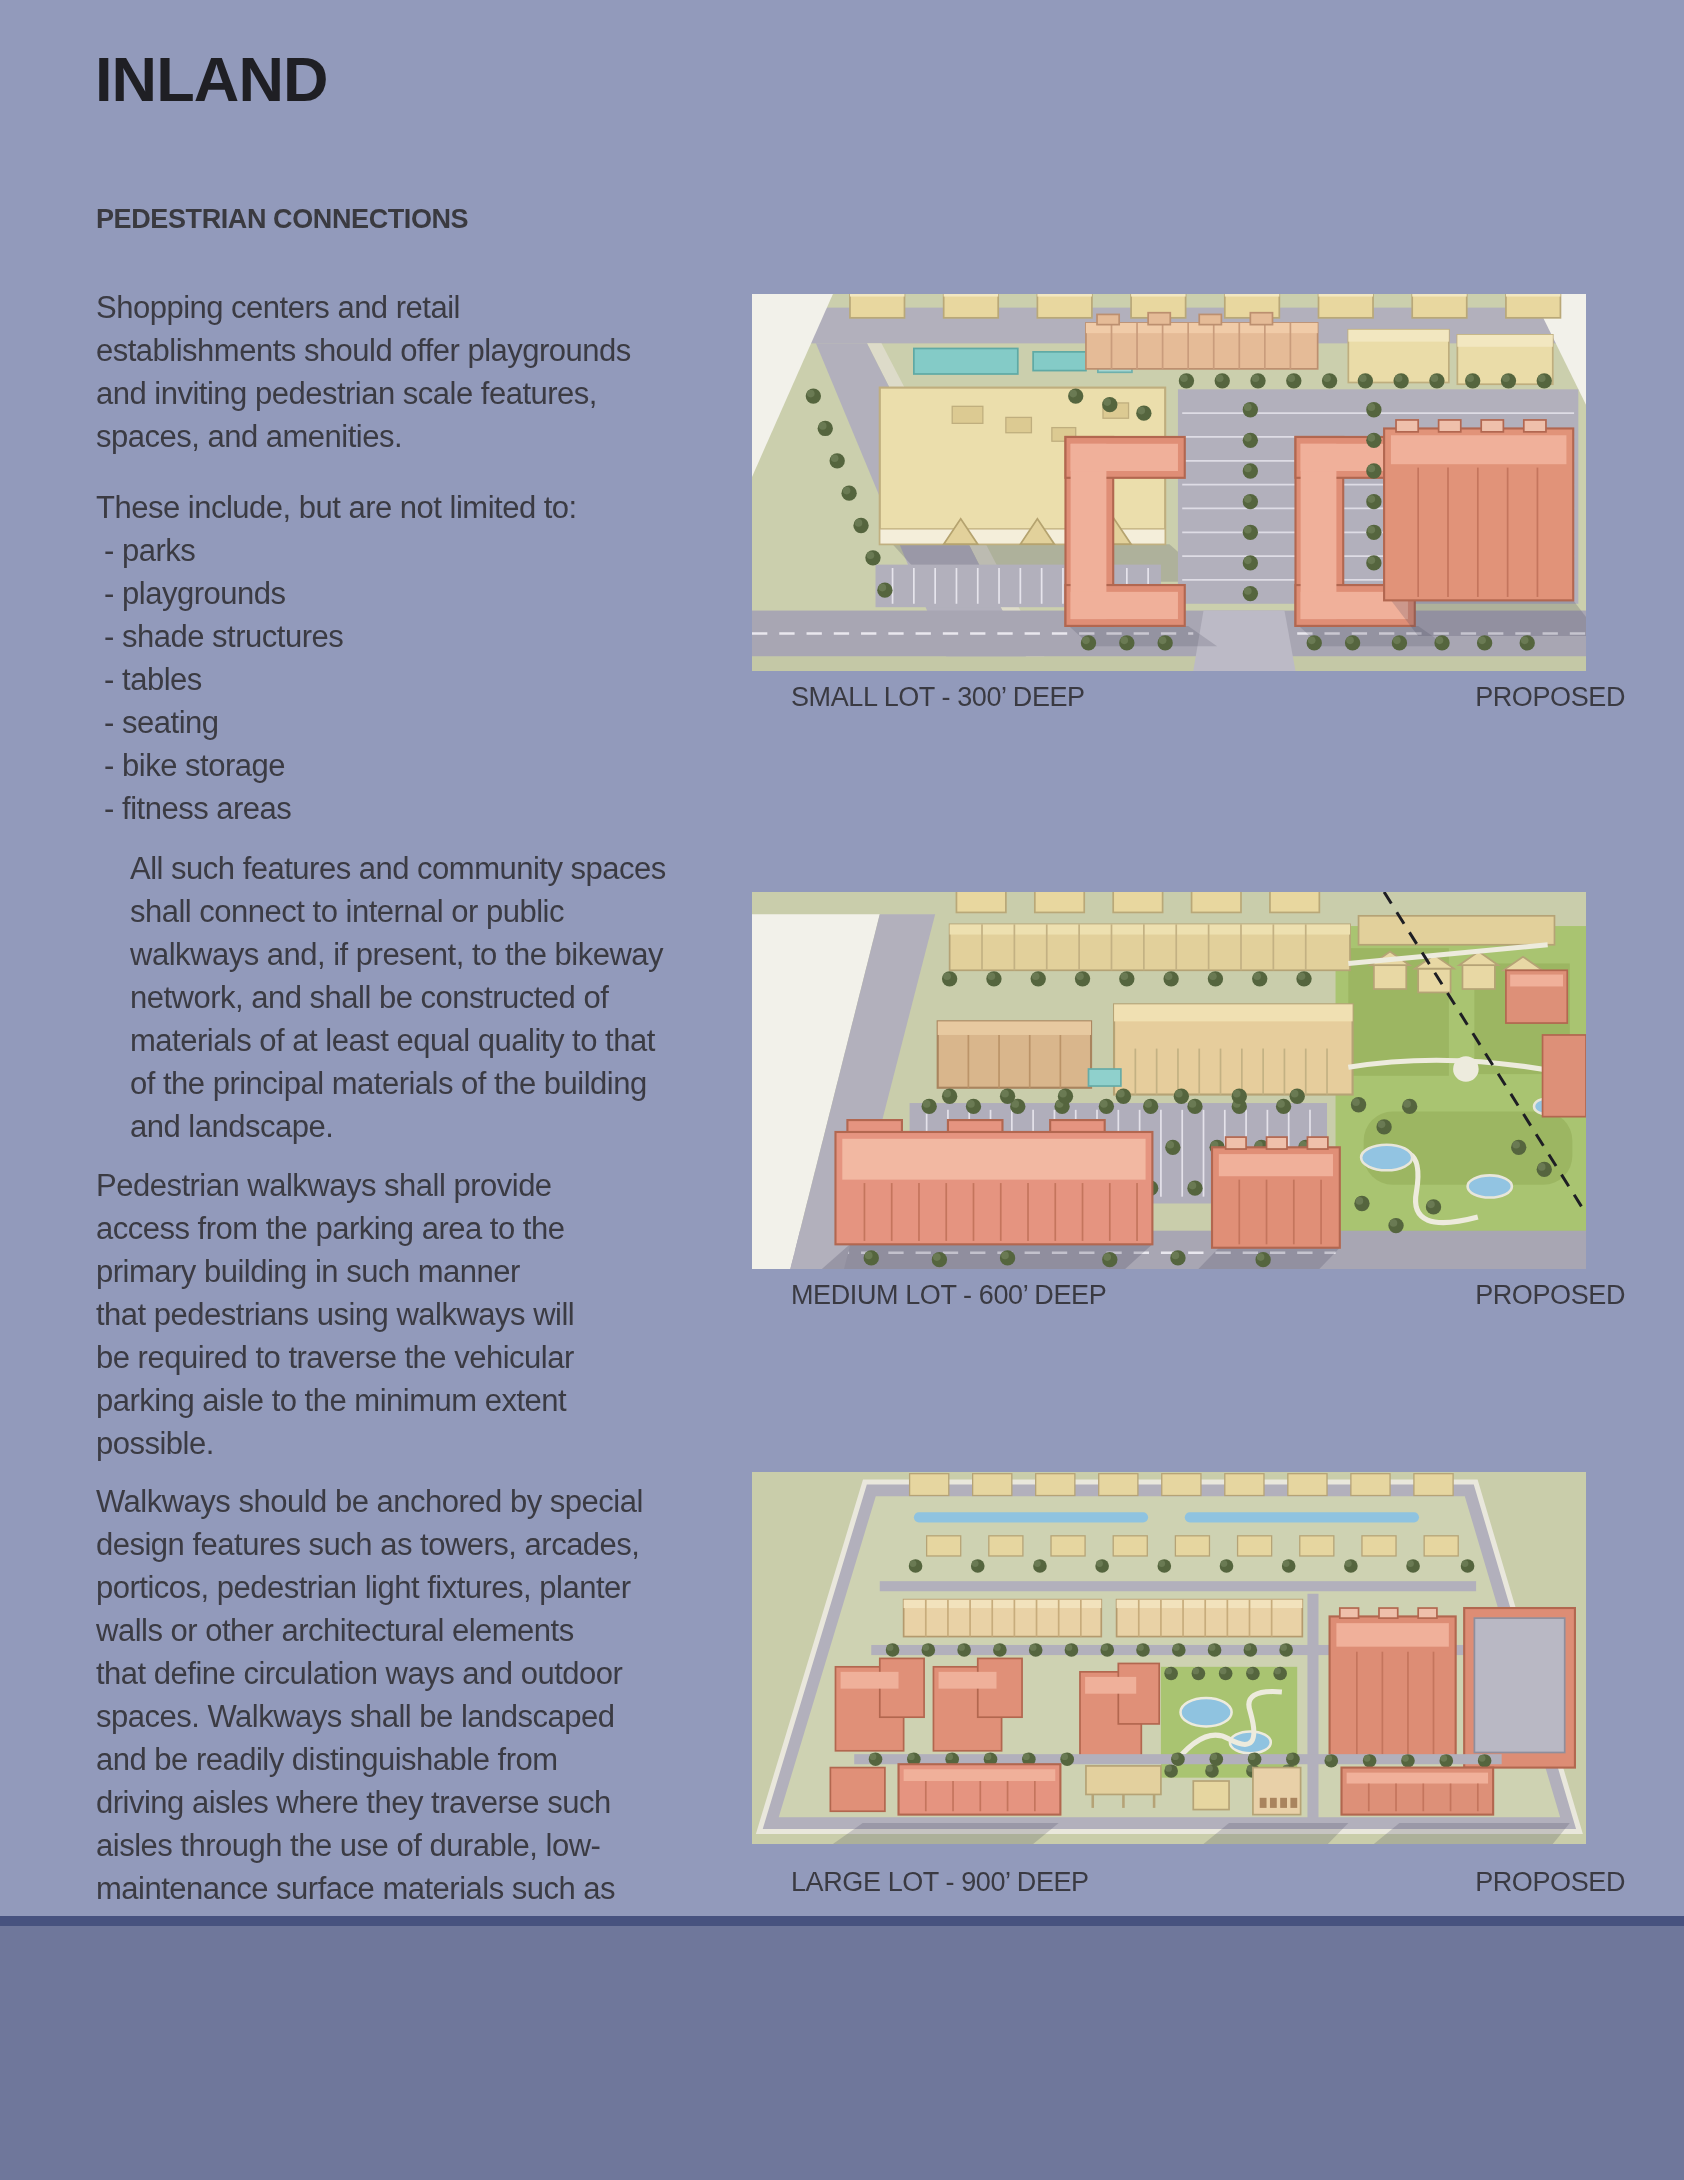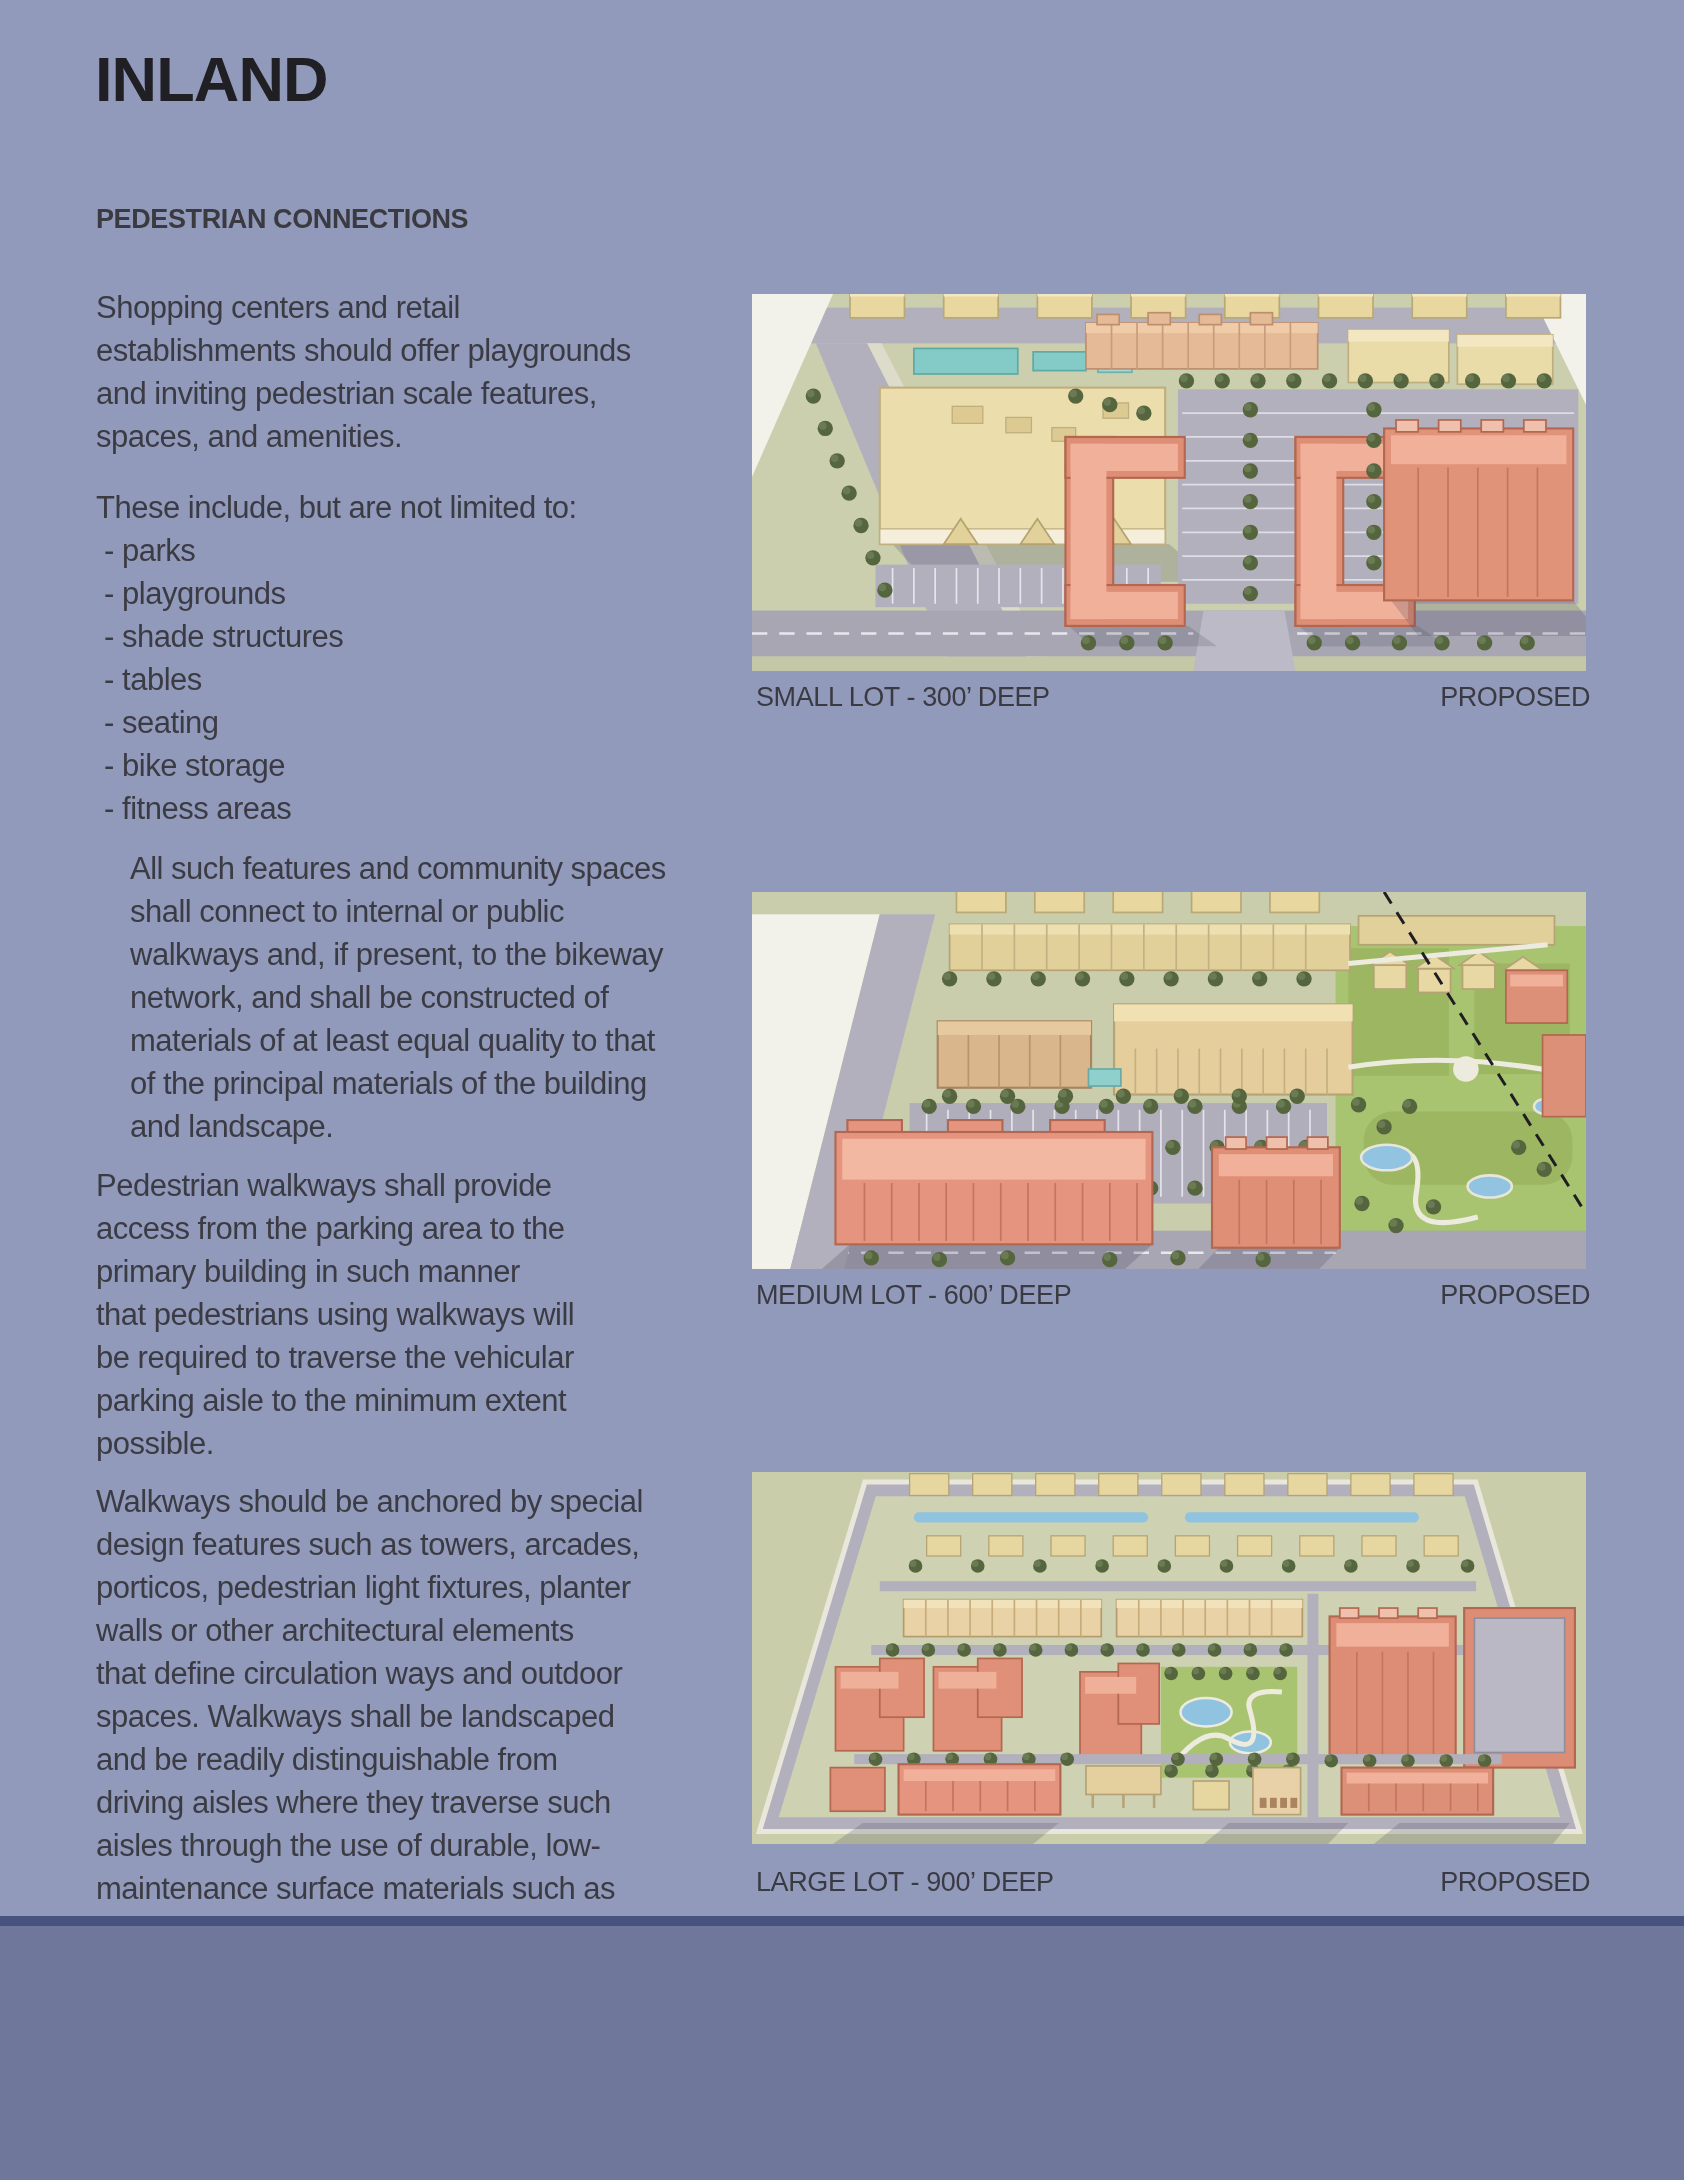--- a/index.html
+++ b/index.html
@@ -34,21 +34,21 @@
   #para-5{top:1480px;}
   .figure{
     position:absolute;left:752px;width:834px;
     background:#cbcfad;
   }
   #figure-1{top:294px;height:377px;}
   #figure-2{top:892px;height:377px;}
   #figure-3{top:1472px;height:372px;}
   .figure svg{display:block;width:100%;height:100%;}
   .caption-row{
-    position:absolute;left:756px;width:834px;
+    position:absolute;left:791px;width:834px;
     display:flex;justify-content:space-between;align-items:baseline;
     font-size:27px;letter-spacing:-0.4px;line-height:32px;
     color:var(--caption_text,#3a3a42);
     text-align:center;
   }
   #caption-1{top:681px;}
   #caption-2{top:1279px;}
   #caption-3{top:1866px;}
   .footer{
     position:absolute;left:91px;top:2123px;

